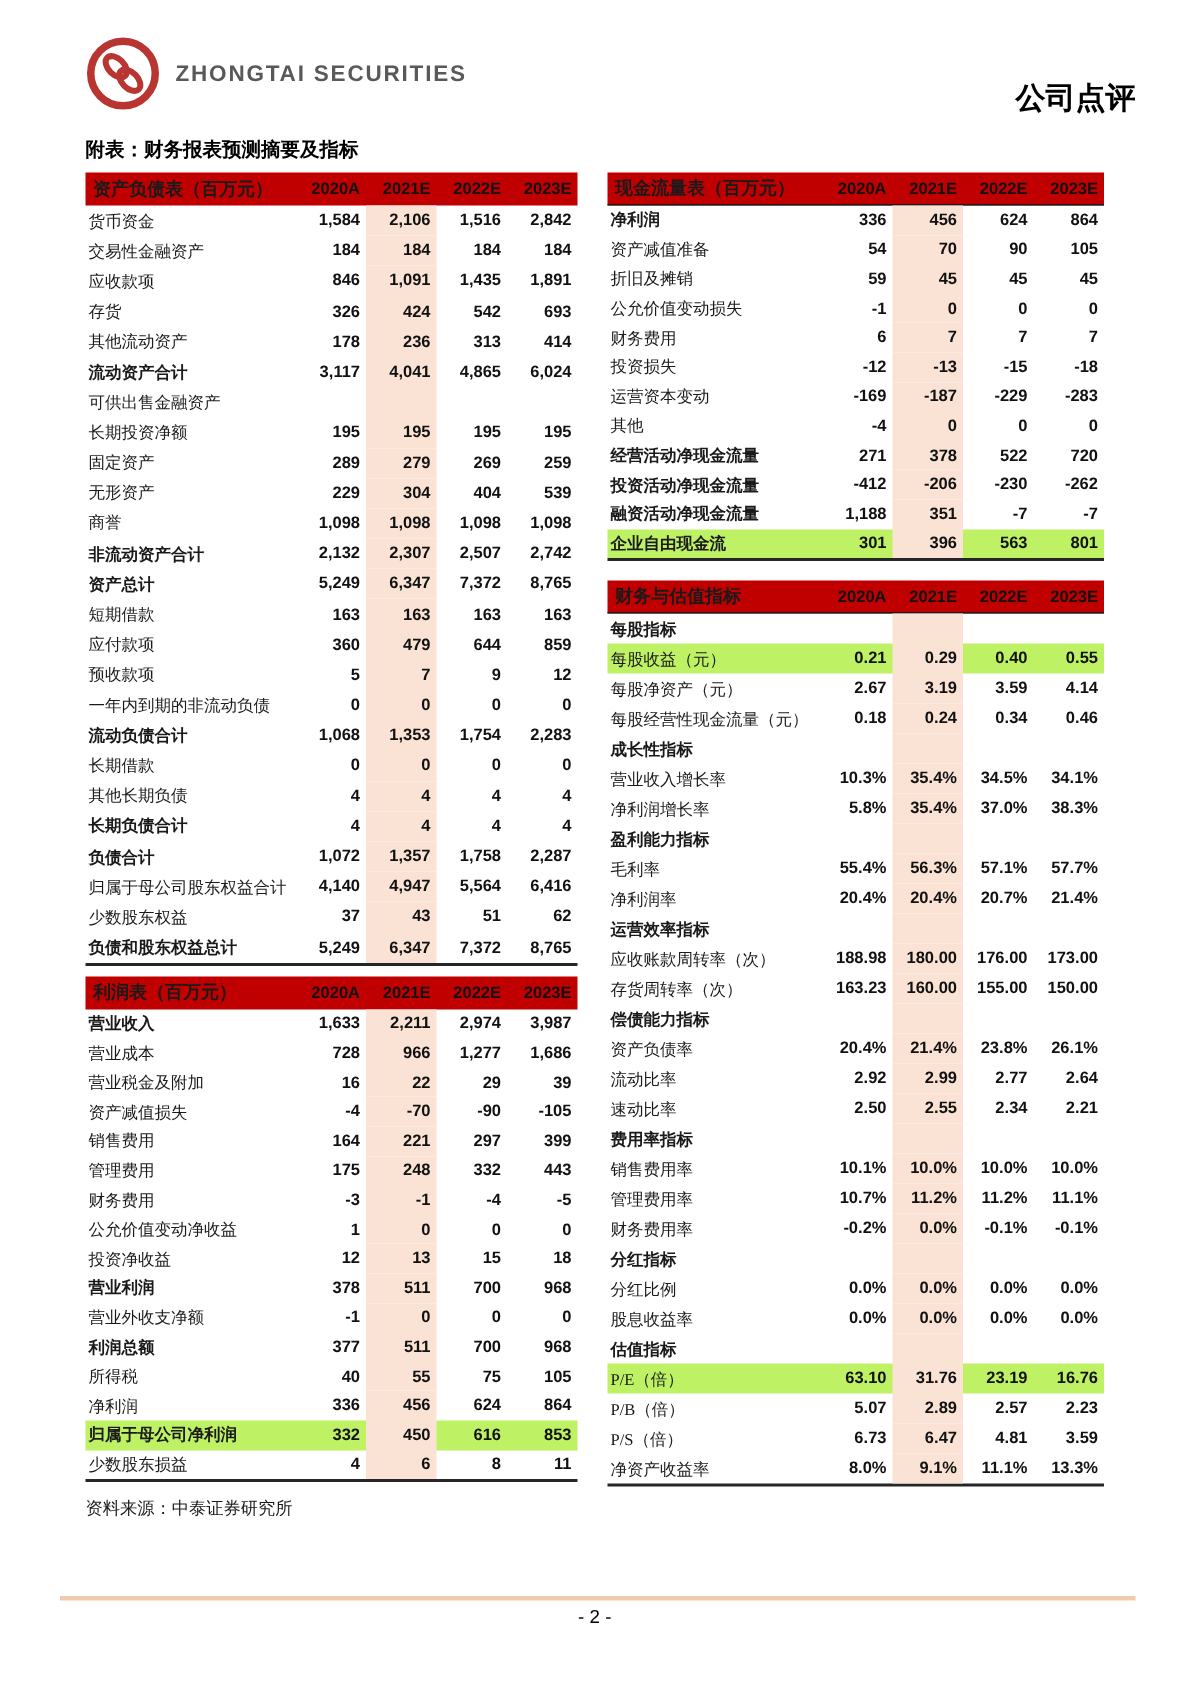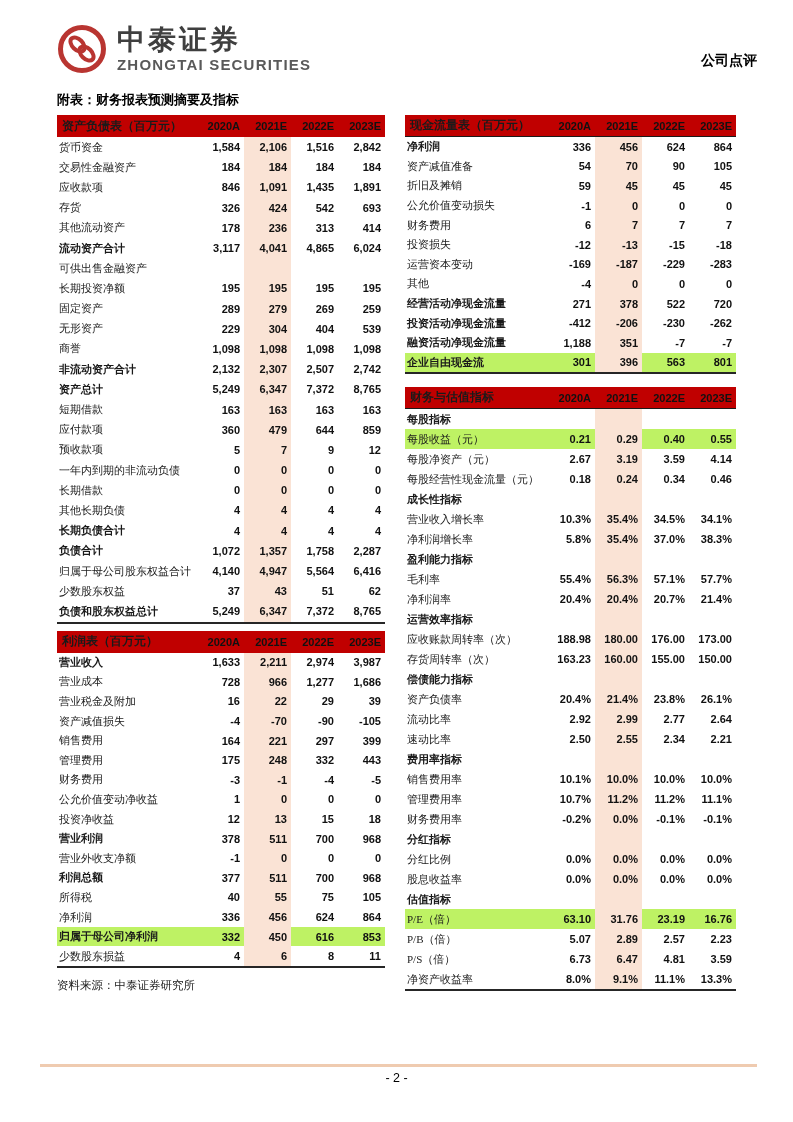--- a/index.html
+++ b/index.html
@@ -7,21 +7,21 @@
   .page {
     position:relative; width:793px; height:1122px; background:#fff; overflow:hidden;
     font-family:"Liberation Sans","DejaVu Sans",sans-serif; color:#1a1a1a;
   }
   
   .brand { position:absolute; left:57px; top:24px; display:flex; align-items:center; }
   .brand svg { display:block; }
   .brand-text { margin-left:10px; }
   .brand-cn { font-family:"Liberation Serif","DejaVu Serif",serif; font-size:28px; font-weight:bold; color:#3f3f3f; letter-spacing:3px; line-height:1.1; }
   .brand-en { font-size:15px; font-weight:bold; color:#595959; letter-spacing:1.2px; margin-top:1px; }
-  .doc-type { position:absolute; right:36px; top:52px; font-family:"Liberation Serif","DejaVu Serif",serif; font-size:14px; font-weight:bold; color:#000; }
+  .doc-type { position:absolute; right:36px; top:52px; font-family:"Liberation Serif","DejaVu Serif",serif; font-size:20px; font-weight:bold; color:#000; }
   .page-title { position:absolute; left:57px; top:91px; font-family:"Liberation Serif","DejaVu Serif",serif; font-size:13px; font-weight:bold; color:#000;text-align:right; }
   
   .col-left  { position:absolute; left:57px;  top:115px; width:328px; }
   .col-right { position:absolute; left:405px; top:115px; width:331px; }
   
   .fin-table { width:100%; border-bottom:2px solid #262626; }
   .t-income  { margin-top:7px; }
   .t-metrics { margin-top:13px; }
   .thead { display:flex; align-items:center; background:#C00000; color:#fff; height:22px; }
   .thead .tlabel { font-family:Liberation Serif, serif; font-size:12px; font-weight:bold; padding-left:5px; }
@@ -48,21 +48,20 @@
 
 <div class="page">
 
   <div class="brand">
     <svg width="50" height="50" viewBox="0 0 100 100">
       <circle cx="50" cy="50" r="43" fill="none" stroke="#B93531" stroke-width="10"></circle>
       <ellipse cx="41" cy="41" rx="17" ry="10.5" transform="rotate(45 41 41)" fill="none" stroke="#B93531" stroke-width="8"></ellipse>
       <ellipse cx="59" cy="59" rx="17" ry="10.5" transform="rotate(45 59 59)" fill="none" stroke="#B93531" stroke-width="8"></ellipse>
     </svg>
     <div class="brand-text">
-      <div class="brand-cn">中泰证券</div>
       <div class="brand-en">ZHONGTAI SECURITIES</div>
     </div>
   </div>
 
   <div class="doc-type">公司点评</div>
 
   <div class="page-title">附表：财务报表预测摘要及指标</div>
 
   <div class="col-left">
     <div class="fin-table t-balance">
@@ -185,20 +184,27 @@
           <div class="tcell">9</div>
           <div class="tcell">12</div>
         </div>
         <div class="trow">
           <div class="tlabel">一年内到期的非流动负债</div>
           <div class="tcell">0</div>
           <div class="tcell hl-col">0</div>
           <div class="tcell">0</div>
           <div class="tcell">0</div>
         </div>
+        <div class="trow bold">
+          <div class="tlabel">流动负债合计</div>
+          <div class="tcell">1,068</div>
+          <div class="tcell hl-col">1,353</div>
+          <div class="tcell">1,754</div>
+          <div class="tcell">2,283</div>
+        </div>
         <div class="trow">
           <div class="tlabel">长期借款</div>
           <div class="tcell">0</div>
           <div class="tcell hl-col">0</div>
           <div class="tcell">0</div>
           <div class="tcell">0</div>
         </div>
         <div class="trow">
           <div class="tlabel">其他长期负债</div>
           <div class="tcell">4</div>

